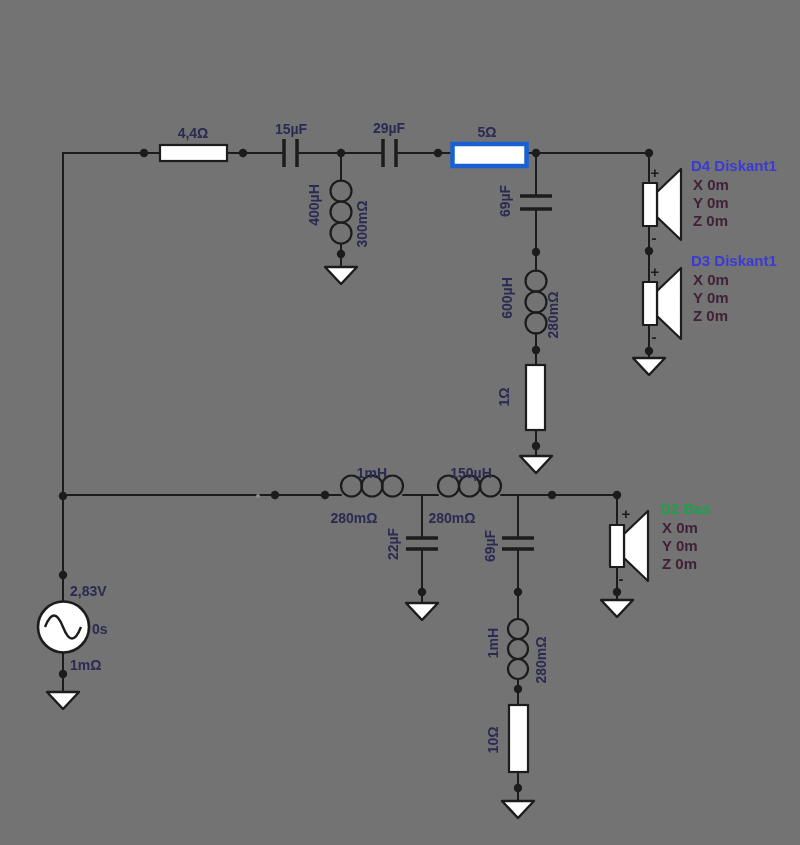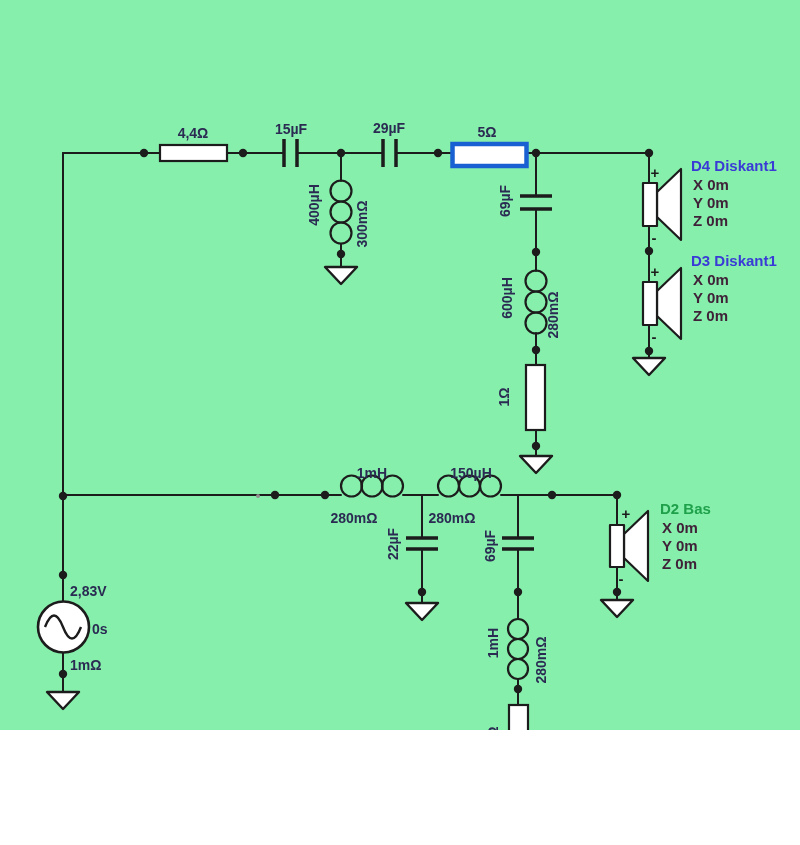--- a/index.html
+++ b/index.html
@@ -1,16 +1,16 @@
 <!DOCTYPE html>
 <html style="--wire: #1c1c1c; --value: #2a2a52; --selected: #1961d2; --tweeter: #3a3ad6; --woofer: #1fa04a; --xyz: #3f2138;"><head>
 <meta charset="utf-8">
 <style>
   html,body{margin:0;padding:0;background:#fff;}
-  .stage{position:relative;width:800px;height:730px;background:#86efac;overflow:hidden;
+  .stage{position:relative;width:800px;height:845px;background:#737373;overflow:hidden;
          font-family:"Liberation Sans",sans-serif;text-decoration:underline;}
   svg{position:absolute;left:0;top:0;}
   .wire{stroke:var(--wire,#1c1c1c);stroke-width:2;fill:none;stroke-linecap:round;}
   .dot{fill:var(--wire,#1c1c1c);stroke:none;}
   .faintdot{fill:#8e8e8e;stroke:none;}
   .comp{stroke:var(--wire,#1c1c1c);stroke-width:2.2;fill:#fff;}
   .sel{stroke:var(--selected,#1961d2);stroke-width:4.5;fill:#fff;}
   .coil{stroke:var(--wire,#1c1c1c);stroke-width:2.2;fill:none;}
   .plate{stroke:var(--wire,#1c1c1c);stroke-width:3.5;fill:none;}
   .gnd{stroke:var(--wire,#1c1c1c);stroke-width:2.4;fill:#fff;stroke-linejoin:round;}

